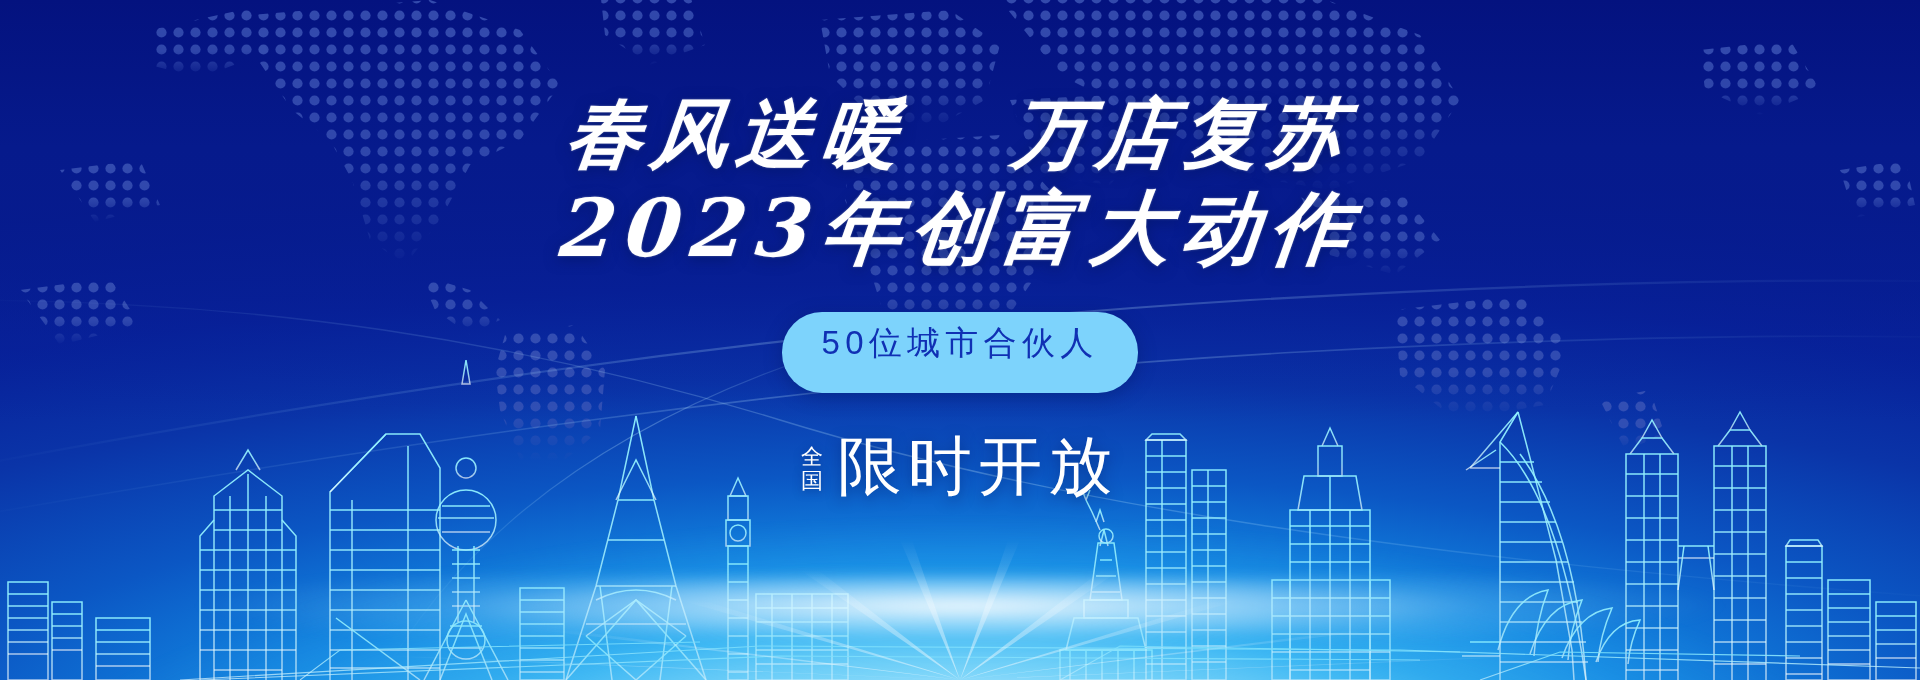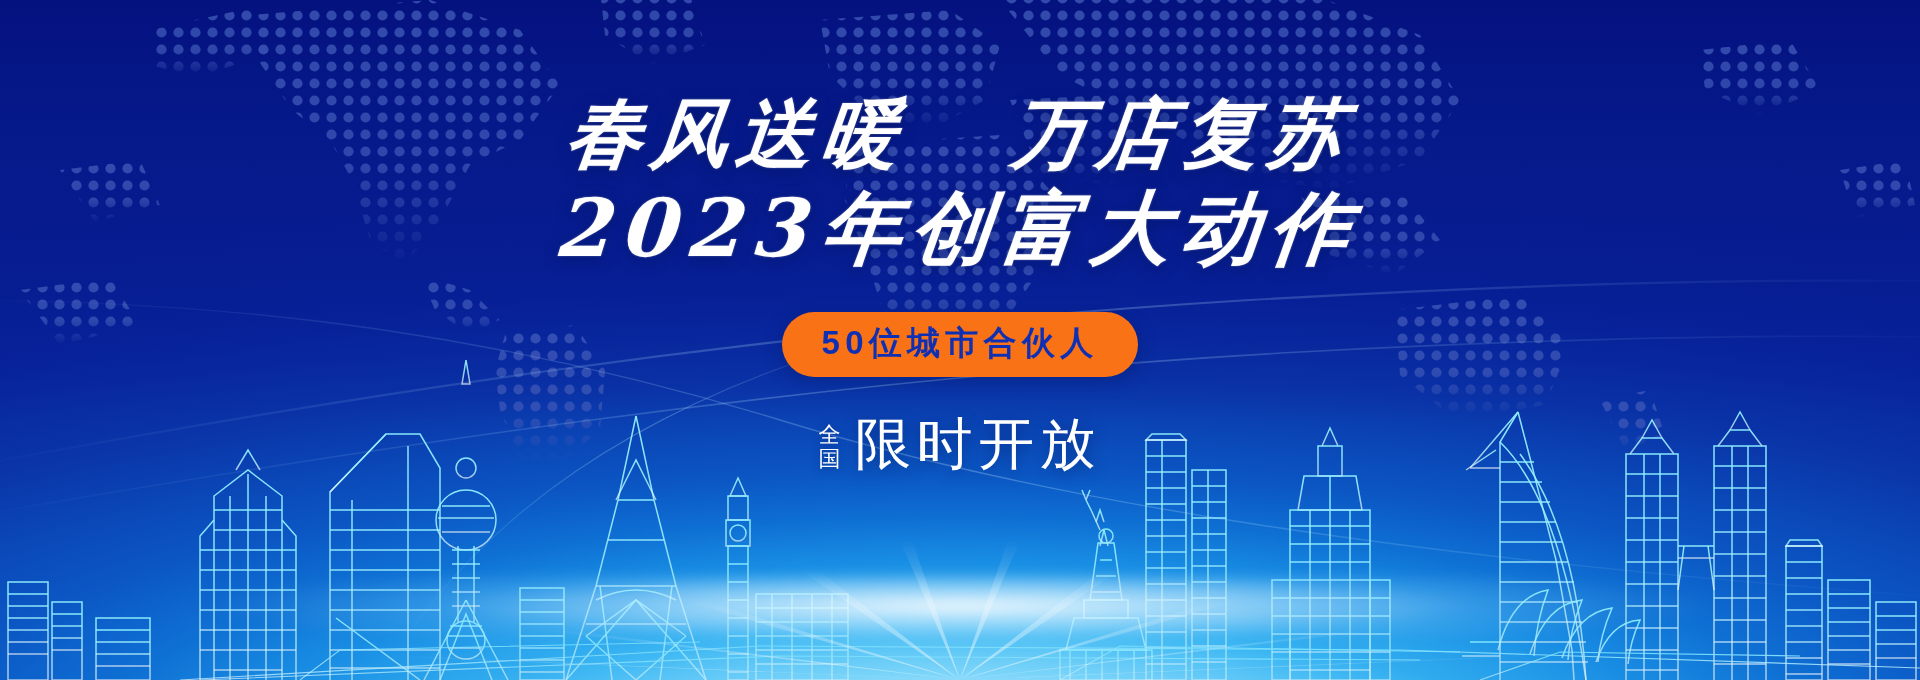--- a/index.html
+++ b/index.html
@@ -86,46 +86,46 @@
     white-space:nowrap;
     text-shadow:0 3px 14px rgba(0,20,90,.55), 0 0 2px rgba(255,255,255,.5);
     transform:skewX(-6deg);
   }
   .title-line-1{font-size:76px;}
   .title-line-2{font-size:80px;margin-top:16px;}
   .title-line .gap{display:inline-block;width:34px;}
 
   .pill{
     margin-top:44px;
-    background:#f97316;
+    background:#7dd3fc;
     color:#1030b4;
     border-radius:40px;
-    padding:9px 40px 11px;
+    padding:9px 40px 27px;
     font-size:33px;
     letter-spacing:.16em;
-    font-weight:700;
+    font-weight:400;
     box-shadow:0 4px 18px rgba(2,20,90,.35);
     white-space:nowrap;
   }
 
   .bottom-line{
     margin-top:30px;
     display:flex;align-items:center;gap:14px;
     color:#ffffff;
     white-space:nowrap;
   }
   .stack-badge{
     display:flex;flex-direction:column;align-items:center;justify-content:center;
     font-size:22px;line-height:1.08;
     letter-spacing:.02em;
     padding-top:4px;
     text-shadow:0 2px 8px rgba(0,25,95,.5);
   }
   .bottom-big{
-    font-size:56px;
+    font-size:64px;
     letter-spacing:.1em;
     font-weight:400;
     text-shadow:0 3px 14px rgba(0,25,95,.5);
   }
 </style>
 </head>
 <body>
 
 <div class="banner">
 

